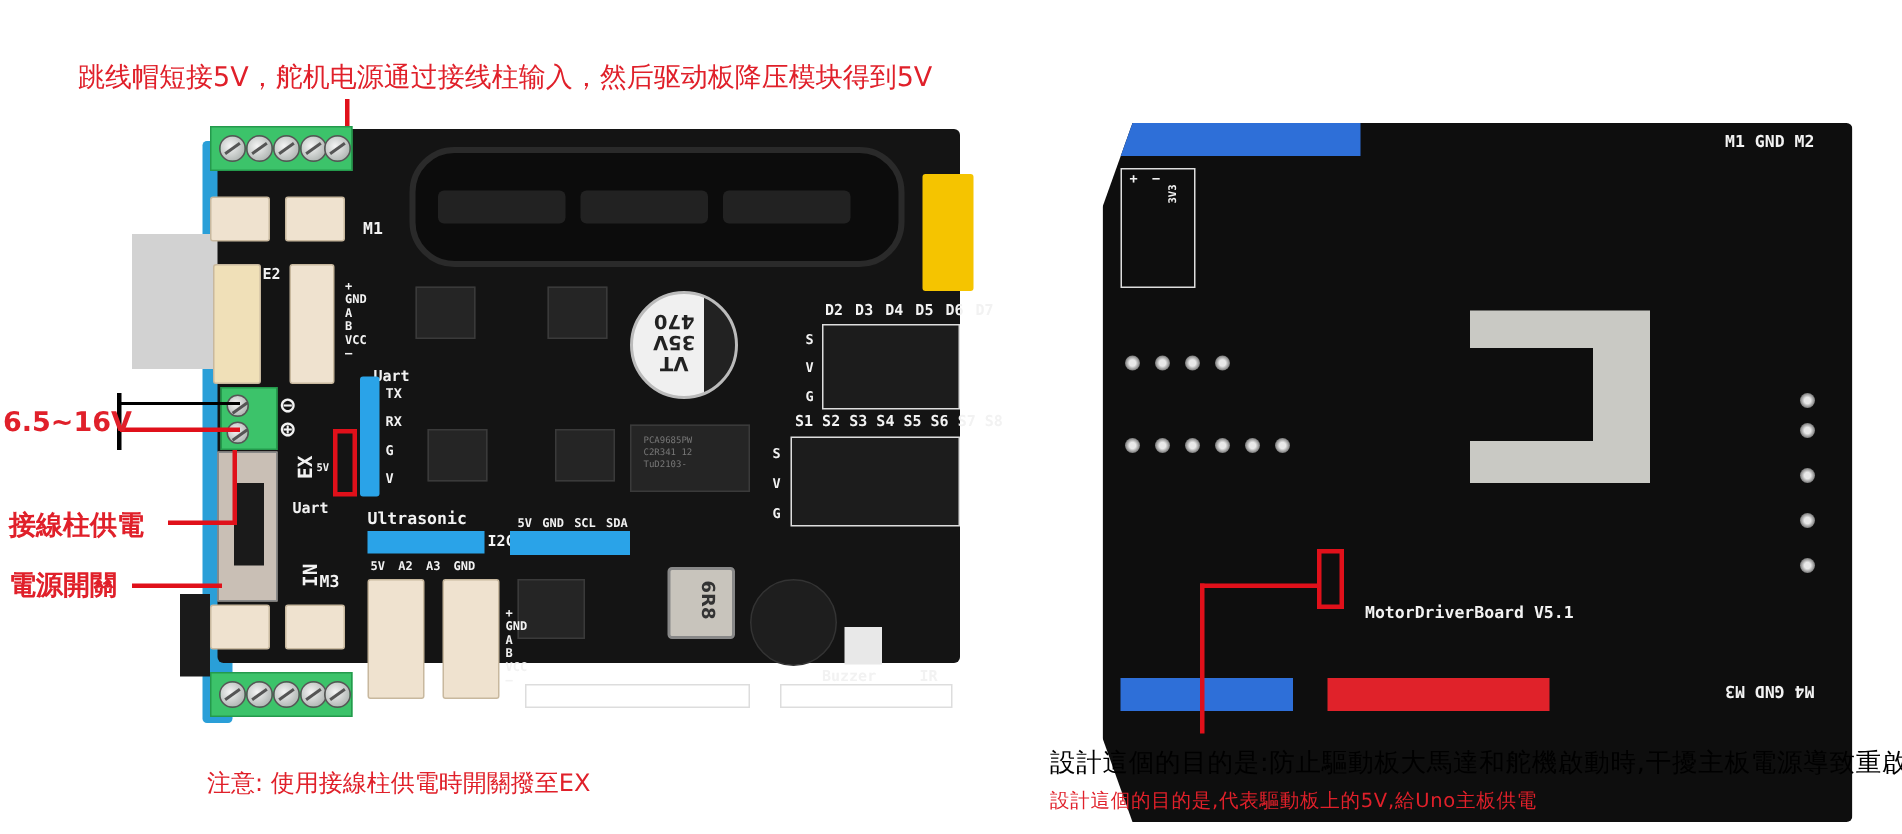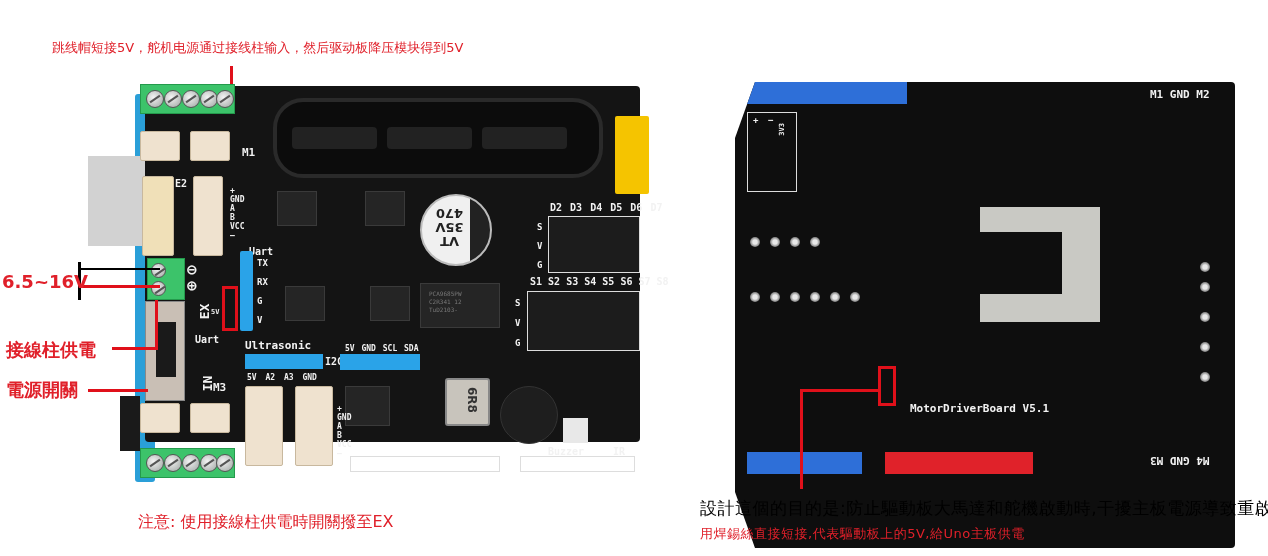--- a/index.html
+++ b/index.html
@@ -1,18 +1,18 @@
 <!DOCTYPE html>
 <html><head>
 <meta charset="utf-8">
 <style>
   * { box-sizing: border-box; margin: 0; padding: 0; }
   body { width: 1268px; height: 556px; background: #ffffff; position: relative; overflow: hidden; font-family: "DejaVu Sans", sans-serif; }
   .abs { position: absolute; }
-  .cap-red { color: #e0202a; font-size: 13px; white-space: nowrap; }
+  .cap-red { color: #e0202a; font-size: 18px; white-space: nowrap; }
   .cap-big { color: #e0202a; font-size: 18px; font-weight: bold; white-space: nowrap; font-family: "DejaVu Sans", sans-serif; }
   .cap-green { color: #000000; font-size: 17px; white-space: nowrap; letter-spacing: 0.5px; }
   .cap-red2 { color: #e0202a; font-size: 13px; white-space: nowrap; letter-spacing: 0.5px; }
   .silk { color: #f2f2f2; font-family: "DejaVu Sans Mono", monospace; font-weight: bold; white-space: nowrap; }
   .pcb { background: #141414; border-radius: 4px; }
   .blue-edge { background: #2a9fd8; }
   .green-term { background: #3cc36a; border: 1px solid #249a4c; }
   .screw { width: 18px; height: 18px; border-radius: 50%; background: radial-gradient(circle at 40% 40%, #f4f4f4, #9ca3a0); border: 1px solid #555; position: absolute; }
   .screw::after { content:""; position:absolute; left:2px; top:7px; width:12px; height:2px; background:#555; transform: rotate(-35deg); }
   .jst { background: #efe2cf; border: 1px solid #c8b89e; border-radius: 2px; }
@@ -234,13 +234,13 @@
   <div class="pad" style="left:465px; top:180px;"></div>
     <div class="pad" style="left:465px; top:200px;"></div>
     <div class="pad" style="left:465px; top:230px;"></div>
     <div class="pad" style="left:465px; top:260px;"></div>
     <div class="pad" style="left:465px; top:290px;"></div>
 </div>
 
 <div class="redline" style="left:800px; top:389px; width:80px; height:3px;"></div>
 <div class="redline" style="left:800px; top:389px; width:3px; height:100px;"></div>
 <div class="abs cap-green" style="left:700px; top:497px;">設計這個的目的是:防止驅動板大馬達和舵機啟動時,干擾主板電源導致重啟</div>
-<div class="abs cap-red2" style="left:700px; top:525px;">用焊錫絲直接短接,代表驅動板上的5V,給Uno主板供電</div>
+<div class="abs cap-red2" style="left:700px; top:525px;">設計這個的目的是,代表驅動板上的5V,給Uno主板供電</div>
 
 </body></html>

